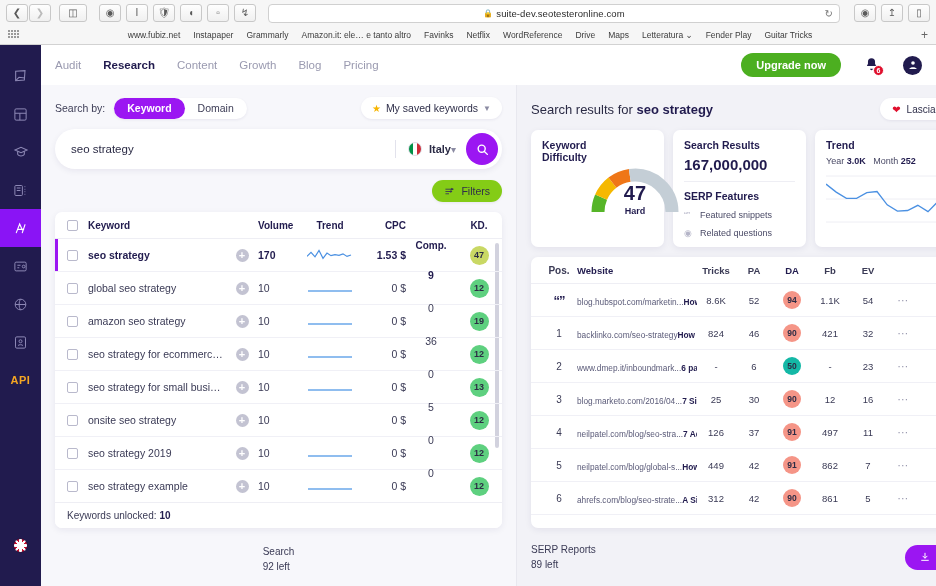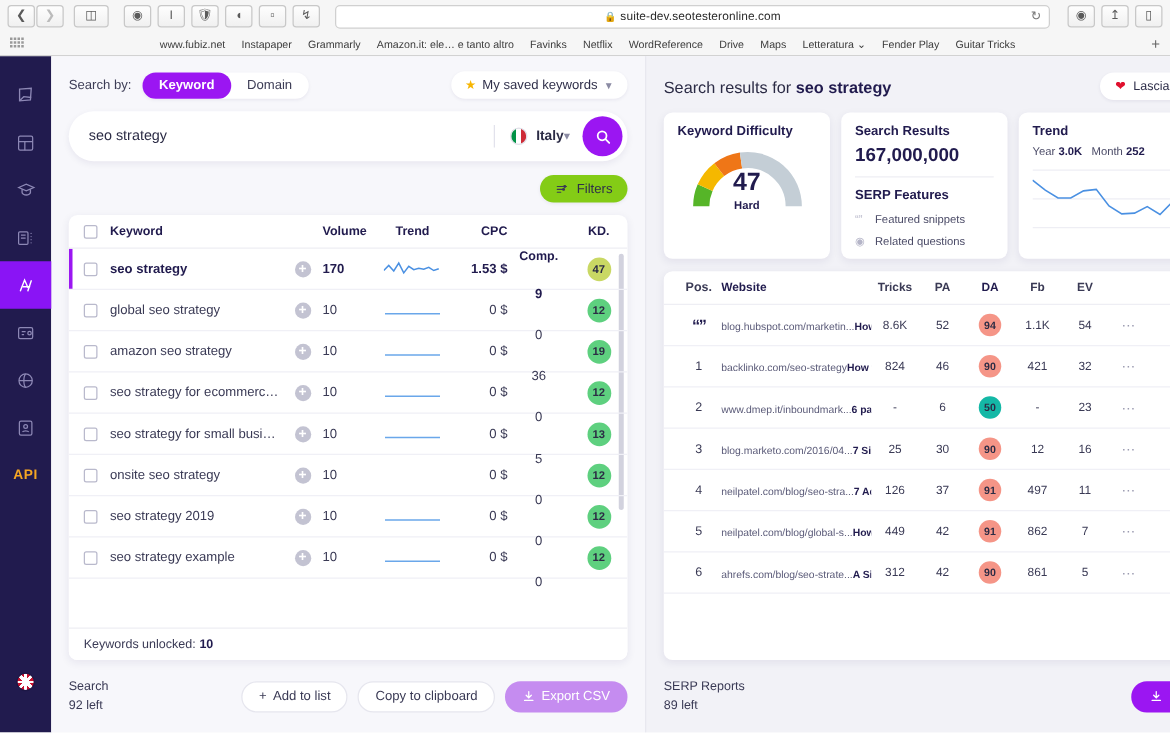--- a/index.html
+++ b/index.html
@@ -185,21 +185,21 @@
   .kw-foot {
     height: 26px; border-top: 1px solid #eeeef4; display: flex; align-items: center;
     padding-left: 12px; font-size: 10px; color: #3a3a55; background: #fff; flex-shrink: 0;
   }
   .kw-foot b { color: #211b4e; margin-left: 3px; }
   .vscroll {
     position: absolute; right: 3px; top: 4px; width: 4px; border-radius: 2px; background: #d2d2de;
   }
 
   
-  .left-foot { height: 58px; display: flex; align-items: center; padding: 16px 14px; gap: 8px; flex-shrink:0; }
+  .left-foot { height: 58px; display: flex; align-items: center; padding: 16px 14px; gap: 8px; flex-shrink:0;flex-direction:column; }
   .srch-count { font-size: 10px; color: #3a3a55; line-height: 1.5; }
   .srch-count b { display: block; font-weight: normal; }
   .foot-grow { flex: 1; }
   .ghost-btn {
     background: #fff; border: 1px solid #e6e6ee; border-radius: 14px; height: 25px;
     padding: 0 13px; font-size: 10.5px; color: #3a3a55; display: flex; align-items: center;
     gap: 5px; cursor: pointer; font-family: inherit;
   }
   .csv-btn {
     background: #c58cf0; border: none; border-radius: 14px; height: 25px; padding: 0 14px;
@@ -213,21 +213,21 @@
   .rp-title b { color: #211b4e; }
   .feedback {
     margin-left: auto; background: #fff; border-radius: 13px; height: 22px; display: flex;
     align-items: center; gap: 6px; padding: 0 12px; font-size: 10px; color: #2f2f4a;
     box-shadow: 0 1px 3px rgba(30,20,80,.07); cursor: pointer;
   }
   .heart { color: #e0102e; font-size: 10px; }
   .cards { display: flex; gap: 9px; padding: 10px 14px 0 14px; }
   .card { background: #fff; border-radius: 7px; box-shadow: 0 2px 7px rgba(30,20,80,.07); padding: 9px 11px; }
   .card h4 { font-size: 10.5px; color: #211b4e; font-weight: bold; }
-  .card-kd { width: 133px; display: flex; flex-direction: column; align-items: center; }
+  .card-kd { width: 133px; display: flex; flex-direction: row; align-items: center; }
   .card-kd h4 { align-self: flex-start; }
   .gauge-wrap { position: relative; width: 96px; height: 58px; margin-top: 4px; }
   .gauge-num { position: absolute; left: 0; right: 0; top: 20px; text-align: center; font-size: 20px; font-weight: bold; color: #211b4e; }
   .gauge-lbl { position: absolute; left: 0; right: 0; top: 44px; text-align: center; font-size: 9px; font-weight: bold; color: #211b4e; }
   .kd-note { font-size: 8.5px; color: #5a5a75; text-align: center; margin-top: 14px; line-height: 1.5; }
   .kd-note b { color: #211b4e; }
   .card-sr { width: 133px; }
   .sr-num { font-size: 15px; font-weight: bold; color: #211b4e; margin-top: 5px; }
   .sr-div { height: 1px; background: #eeeef4; margin: 8px 0 8px 0; }
   .serp-feat { display: flex; align-items: center; gap: 6px; font-size: 9px; color: #4a4a66; margin-top: 8px; }
@@ -386,20 +386,42 @@
         </svg>
     </div>
     <div class="side-item api">API</div>
     <div class="side-item side-flag">
       <span class="flag-uk"></span>
     </div>
   </div>
 
   <div class="main">
 
+    <div class="topnav">
+      <a href="#">Audit</a>
+      <a href="#" class="active">Research</a>
+      <a href="#">Content</a>
+      <a href="#">Growth</a>
+      <a href="#">Blog</a>
+      <a href="#">Pricing</a>
+      <span class="grow"></span>
+      <button class="upgrade-btn">Upgrade now</button>
+      <span class="bell-wrap">
+        <svg width="17" height="17" viewBox="0 0 24 24" fill="#211b4e">
+            <path d="M12 3a5 5 0 00-5 5v3l-1.5 3h13L17 11V8a5 5 0 00-5-5zM10 18a2 2 0 004 0z"></path>
+          </svg>
+        <span class="bell-badge">6</span>
+      </span>
+      <span class="avatar-circle">
+        <svg width="12" height="12" viewBox="0 0 24 24" fill="#ffffff">
+            <circle cx="12" cy="8" r="3.6"></circle>
+            <path d="M4.5 20c1.5-4.5 13.5-4.5 15 0z"></path>
+          </svg>
+      </span>
+    </div>
 
     <div class="split">
 
       <div class="left-pane">
 
         <div class="searchby-row">
           <span class="searchby-label">Search by:</span>
           <span class="seg">
             <span class="on">Keyword</span>
             <span>Domain</span>

